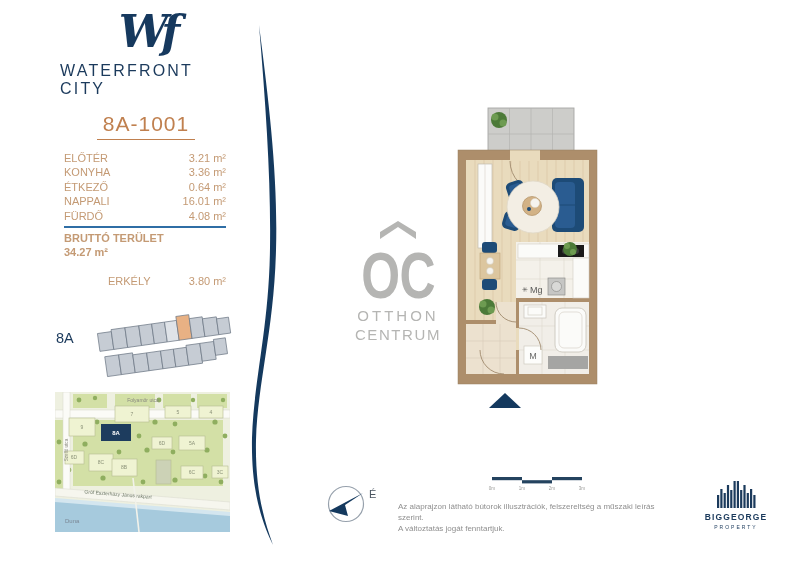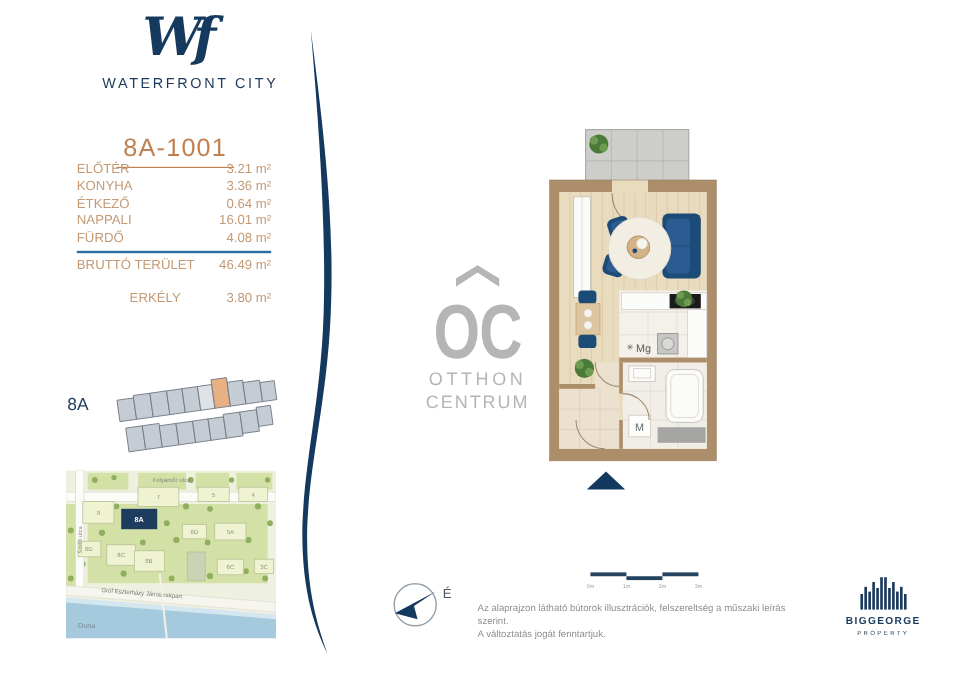--- a/index.html
+++ b/index.html
@@ -4,31 +4,31 @@
 <style>
   html,body{margin:0;padding:0;background:#ffffff;}
   #page{position:relative;width:800px;height:565px;background:#ffffff;overflow:hidden;
         font-family:"Liberation Sans",sans-serif;}
   .abs{position:absolute;}
 
   
   .monogram{left:60px;top:4px;width:172px;text-align:center;
             font-family:"DejaVu Serif",serif;font-style:italic;font-weight:bold;
             font-size:44px;color:#16395e;letter-spacing:-7px;line-height:56px;}
-  .brandname{left:60px;top:62px;width:172px;text-align:right;
-             font-size:12px;letter-spacing:2.2px;color:#1b3a5c;font-weight:500;}
+  .brandname{left:60px;top:62px;width:172px;text-align:left;
+             font-size:16px;letter-spacing:2.2px;color:#1b3a5c;font-weight:500;}
 
   
   .unit-id-wrap{left:60px;top:112px;width:172px;text-align:center;}
   .unit-id{display:inline-block;font-size:21px;color:#c0804f;letter-spacing:1px;
            border-bottom:1px solid #c0804f;padding:0 6px 3px 6px;}
-  .areas{left:64px;top:134px;width:162px;font-size:11px;color:#c49a74;}
+  .areas{left:64px;top:151px;width:162px;font-size:11px;color:#c49a74;}
   .arow{display:flex;justify-content:space-between;line-height:14.4px;}
   .adivider{border-top:2px solid #2f6ea5;margin:3px 0 3px 0;}
-  .bold{font-weight:normal;}
+  .bold{font-weight:bold;flex-direction:column;}
   .erkely{margin-top:14px;padding-left:44px;}
 
   
   .fo-label{left:56px;top:330px;font-size:14.5px;color:#1b3a5c;}
 
   
   .wm{left:352px;top:220px;}
 
   
   .disclaimer{left:398px;top:501px;width:266px;text-align:left;
@@ -63,21 +63,21 @@
         <span>NAPPALI</span>
         <span>16.01 m²</span>
       </div>
     <div class="arow">
         <span>FÜRDŐ</span>
         <span>4.08 m²</span>
       </div>
     <div class="adivider"></div>
     <div class="arow bold">
         <span>BRUTTÓ TERÜLET</span>
-        <span>46.49 m²</span>
+        <span>34.27 m²</span>
       </div>
     <div class="arow erkely">
         <span>ERKÉLY</span>
         <span>3.80 m²</span>
       </div>
   </div>
 
   <div class="abs fo-label">8A</div>
   <svg class="abs" style="left:96px;top:312px;" width="142" height="70" viewBox="0 0 142 70">
     <g transform="rotate(-8 71 35)" stroke="#6b7683" stroke-width="0.7">

